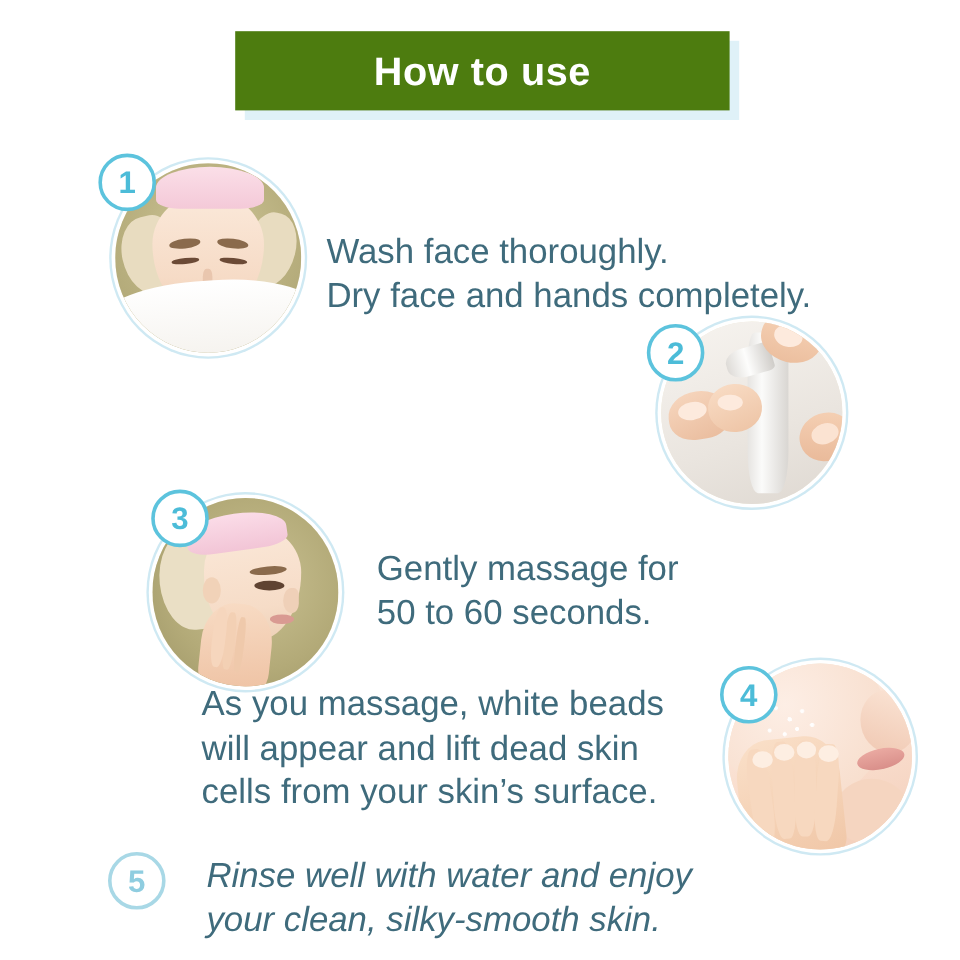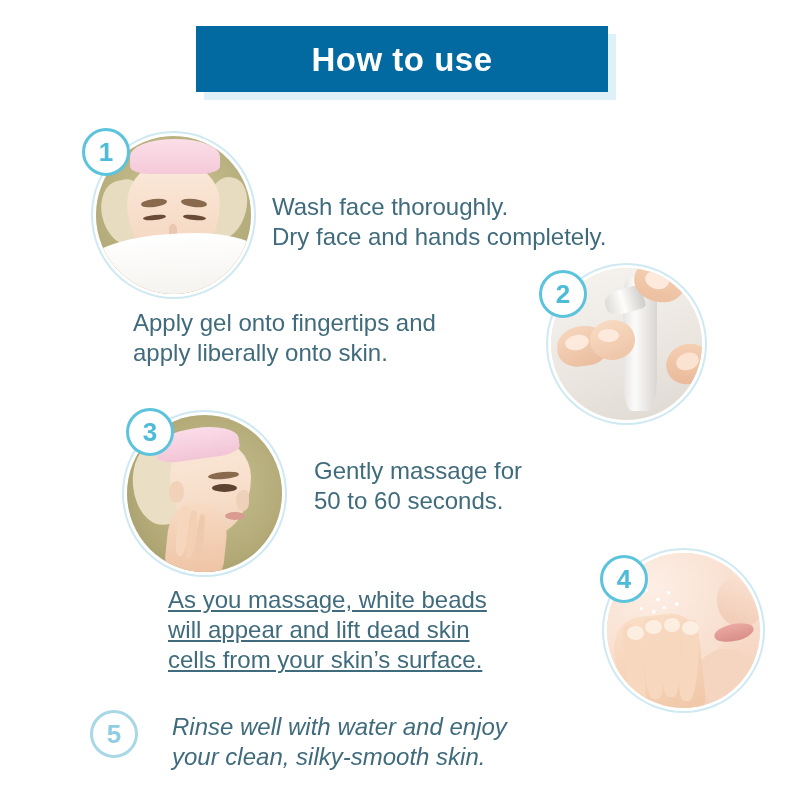--- a/index.html
+++ b/index.html
@@ -13,21 +13,21 @@
   .canvas{position:relative;width:800px;height:800px;}
 
   
   .banner-wrap{position:absolute;left:196px;top:26px;width:412px;height:66px;}
   .banner-shadow{
     position:absolute;left:8px;top:8px;width:412px;height:66px;
     background:#dff1f8;
   }
   .banner{
     position:absolute;left:0;top:0;width:412px;height:66px;
-    background:#0369a1;
+    background:#4d7c0f;
     display:flex;align-items:center;justify-content:center;
   }
   .banner-title{
     color:#ffffff;
     font-size:33px;
     font-weight:bold;
     letter-spacing:.5px;
     line-height:1;
   }
 
@@ -54,21 +54,21 @@
     font-weight:bold;
     box-sizing:border-box;
     z-index:5;
   }
   .badge.pale{border-color:#a8d8e6;color:#8fcde0;}
 
   
   .steptext{
     position:absolute;
     color:#3f6b7c;
-    font-size:24px;
+    font-size:29px;
     line-height:1.26;
     white-space:pre-line;
   }
 
   
   
   .s1-bg{position:absolute;inset:0;background:
      radial-gradient(circle at 50% 40%, #cfc79a 0%, #b9b07f 55%, #a9a070 100%);}
   .s1-hairL{position:absolute;left:4%;top:28%;width:30%;height:42%;
      background:#e8dcc0;border-radius:50% 40% 45% 55%;transform:rotate(-12deg);}
@@ -242,22 +242,20 @@
         <div class="s2-nail2"></div>
       <div class="s2-thumbT"></div>
         <div class="s2-nailT"></div>
       <div class="s2-thumbR"></div>
         <div class="s2-nailR"></div>
     </div>
   </div>
   <div class="badge" style="left:539px;top:270px;">
     <span>2</span>
   </div>
-  <div class="steptext" style="left:133px;top:308px;width:420px;">Apply gel onto fingertips and
-apply liberally onto skin.</div>
 
   <div class="photo" style="left:127px;top:415px;width:155px;height:157px;">
     <div class="img">
       <div class="s3-bg"></div>
         <div class="s3-hair"></div>
         <div class="s3-face"></div>
       <div class="s3-band"></div>
         <div class="s3-ear"></div>
       <div class="s3-brow"></div>
         <div class="s3-eye"></div>
@@ -288,21 +286,21 @@
         <div class="s4-f s4-f4"></div>
       <div class="s4-n s4-n1"></div>
         <div class="s4-n s4-n2"></div>
       <div class="s4-n s4-n3"></div>
         <div class="s4-n s4-n4"></div>
     </div>
   </div>
   <div class="badge" style="left:600px;top:555px;">
     <span>4</span>
   </div>
-  <div class="steptext" style="left:168px;top:585px;width:400px;text-decoration:underline;">As you massage, white beads
+  <div class="steptext" style="left:168px;top:569px;width:400px;">As you massage, white beads
 will appear and lift dead skin
 cells from your skin’s surface.</div>
 
   <div class="badge pale" style="left:90px;top:710px;">
     <span>5</span>
   </div>
   <div class="steptext" style="left:172px;top:712px;width:430px;font-style:italic;">Rinse well with water and enjoy
 your clean, silky-smooth skin.</div>
 
 </div>

